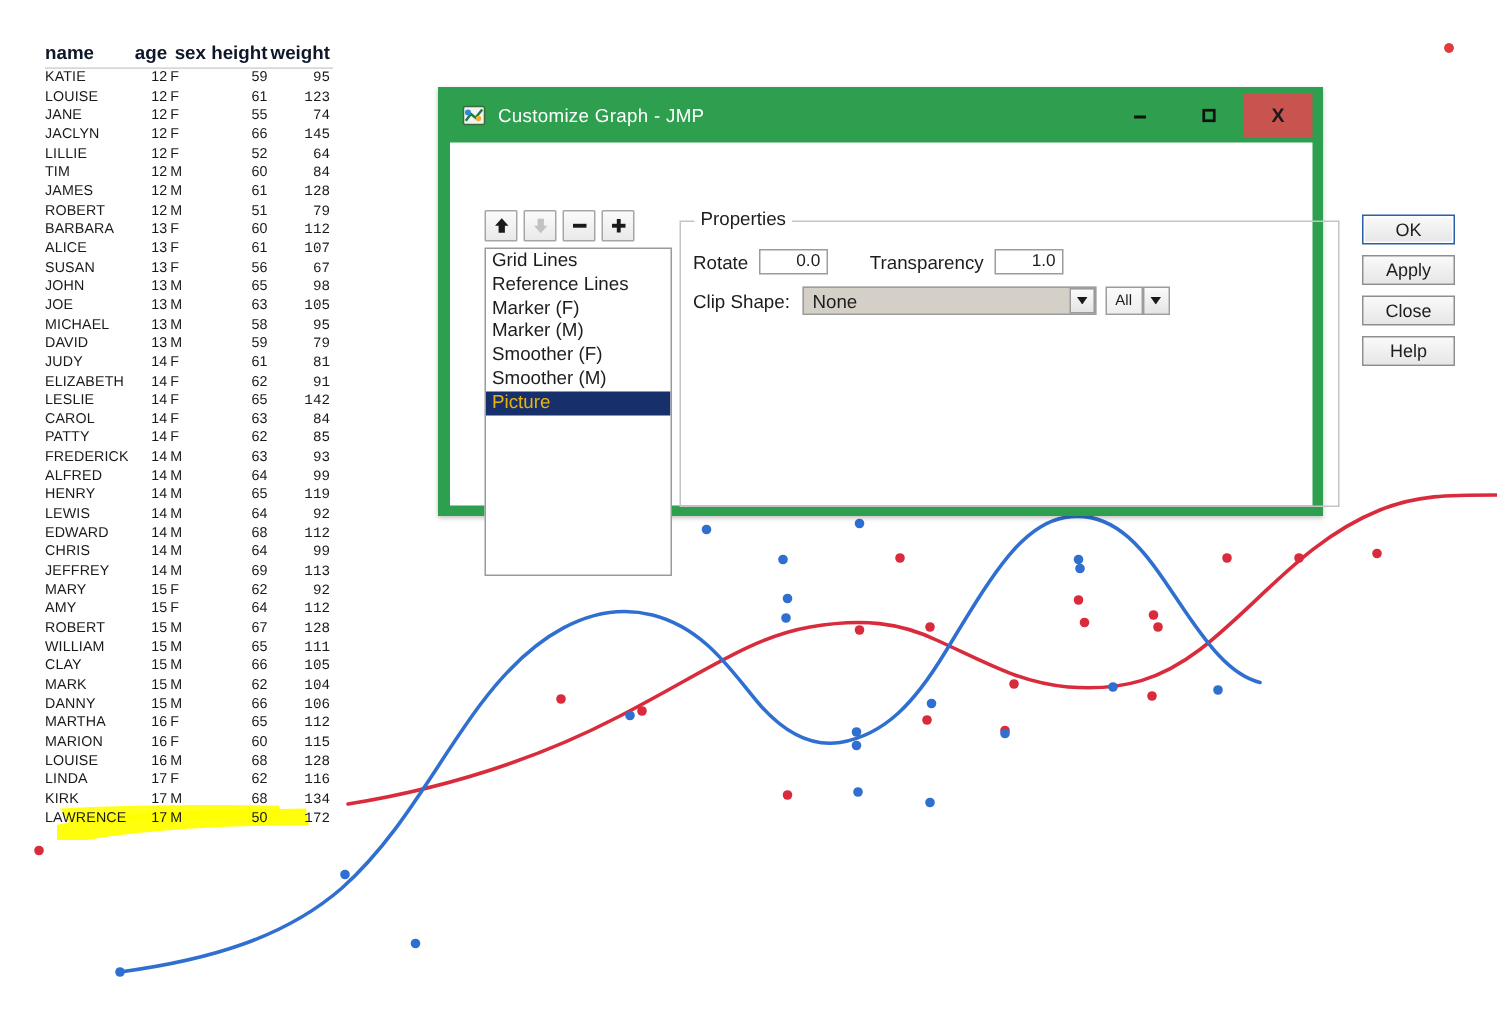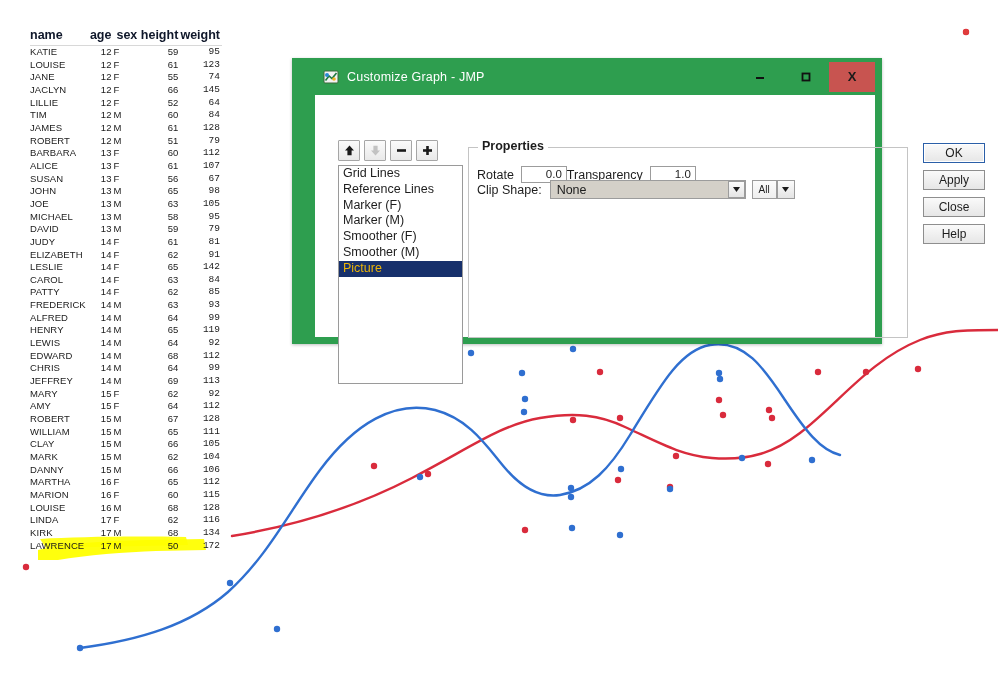--- a/index.html
+++ b/index.html
@@ -69,21 +69,21 @@
     pointer-events: none;
   }
 
   
   #dialog {
     position: absolute;
     left: 292px; top: 58px;
     width: 590px; height: 286px;
     background: #2e9e4f;          
     box-sizing: border-box;
-    padding: 0 7px 7px 23px;
+    padding: 0 7px 7px 8px;
     z-index: 20;
     box-shadow: 0 1px 3px rgba(0,0,0,.25);
   }
   #titlebar {
     height: 37px;
     display: flex;
     align-items: center;
     position: relative;
   }
   #title-icon {
@@ -165,45 +165,44 @@
     border: 1px solid #c4c4c4;
     box-sizing: border-box;
   }
   #properties-legend {
     position: absolute;
     left: 163px; top: 44px;
     background: #ffffff;
     padding: 0 4px;
     font-size: 12.5px;
     color: #1d1d1d;
-    font-weight: bold;
   }
   .prop-row { position: absolute; display: flex; align-items: center; }
   #row-rotate { left: 162px; top: 71px; }
-  #row-clip   { left: 162px; top: 85px; }
+  #row-clip   { left: 162px; top: 96px; }
 
   .prop-label {
     font-size: 12.5px;
     color: #1d1d1d;
     white-space: nowrap;
   }
   .num-field {
     width: 46px; height: 17px;
     border: 1px solid #9c9c9c;
     background: #ffffff;
     font-size: 11.5px;
     color: #1d1d1d;
     text-align: right;
     padding: 0 4px 0 2px;
     box-sizing: border-box;
     line-height: 15px;
     margin-left: 7px;
     cursor: text;
   }
-  #transparency-label { }
+  #transparency-label { margin-left: 28px; }
 
   #clip-select {
     width: 196px; height: 19px;
     background: #d4d0c8;
     border: 1px solid #9c9c9c;
     margin-left: 8px;
     box-sizing: border-box;
     display: flex; align-items: center;
     position: relative;
     cursor: default;

